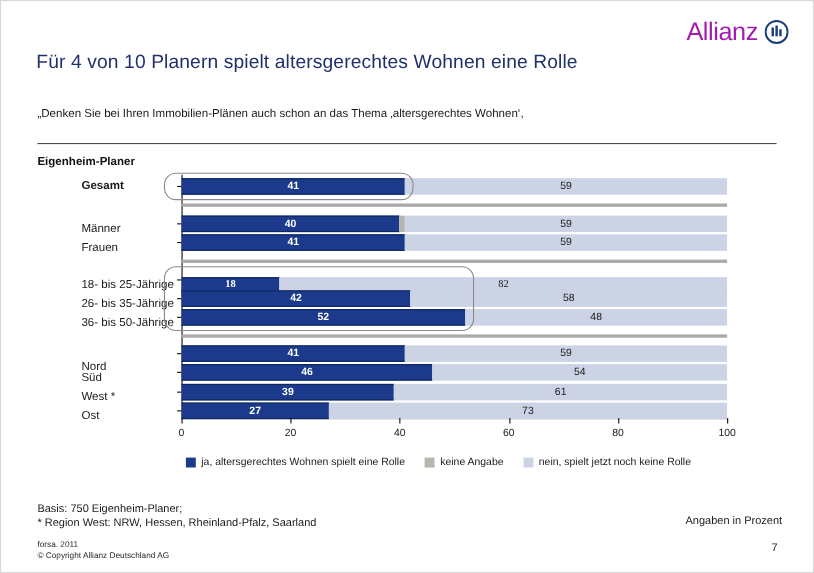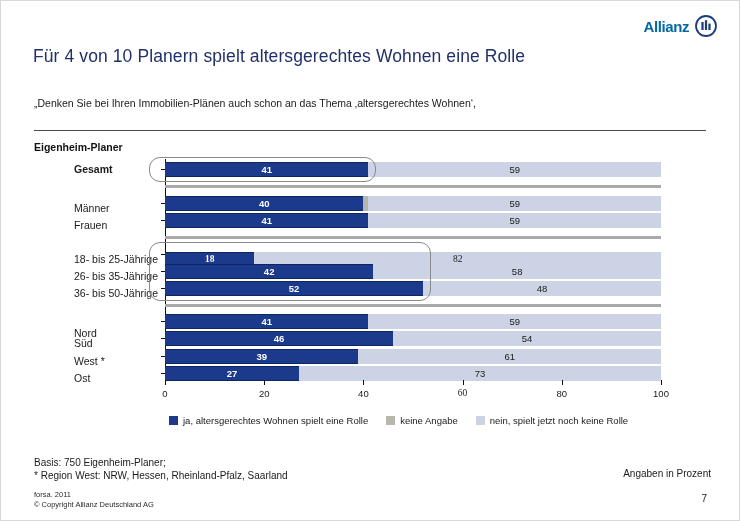--- a/index.html
+++ b/index.html
@@ -19,22 +19,22 @@
     border:1px solid #d8d8d8;
   }
 
   
   .logo {
     position:absolute; right:22px; top:14px;
     display:flex; align-items:center; gap:6px;
   }
   .logo-word {
     font-family:"Liberation Sans", sans-serif;
-    font-weight:bold; font-size:15px; letter-spacing:-0.4px;
-    color:#0369a1;
+    font-weight:normal; font-size:23px; letter-spacing:-0.4px;
+    color:#a21caf;
   }
   .logo-mark { display:block; }
 
   
   .title {
     position:absolute; left:32px; top:45px;
     font-size:17.5px; color:#20306b; letter-spacing:0.1px;
     white-space:nowrap;
   }
 
@@ -264,21 +264,21 @@
           <div class="seg no" style="left: 133.92px; width: 362.08px;"></div>
           <div class="seg-val on-grey" style="left: 133.92px; width: 362.08px;">73</div>
         </div>
         <div class="xtick" style="left: 0px;"></div>
         <div class="xlab" style="left: 0px;">0</div>
         <div class="xtick" style="left: 99.2px;"></div>
         <div class="xlab" style="left: 99.2px;">20</div>
         <div class="xtick" style="left: 198.4px;"></div>
         <div class="xlab" style="left: 198.4px;">40</div>
         <div class="xtick" style="left: 297.6px;"></div>
-        <div class="xlab" style="left: 297.6px; font-family: Liberation Serif, serif;">60</div>
+        <div class="xlab" style="left: 297.6px;">60</div>
         <div class="xtick" style="left: 396.8px;"></div>
         <div class="xlab" style="left: 396.8px;">80</div>
         <div class="xtick" style="left: 496px;"></div>
         <div class="xlab" style="left: 496px;">100</div>
         <div class="callout" style="left: -16px; top: -2.29268px; width: 227.36px; height: 25px;"></div>
         <div class="callout" style="left: -16px; top: 82.5366px; width: 281.92px; height: 59.2927px;"></div>
       </div>
   </div>
 
   <div class="legend">

